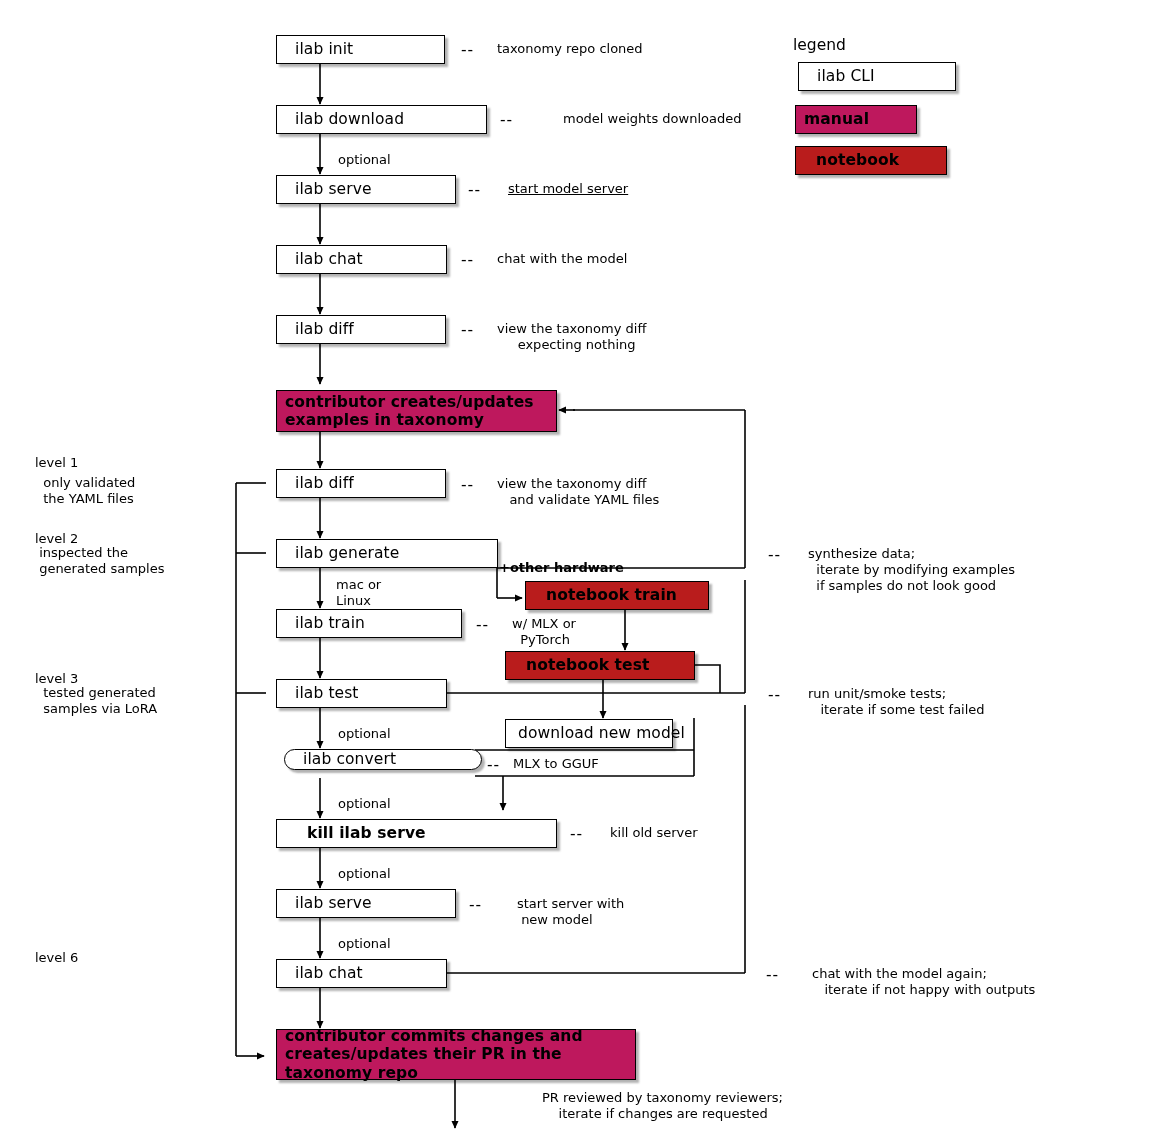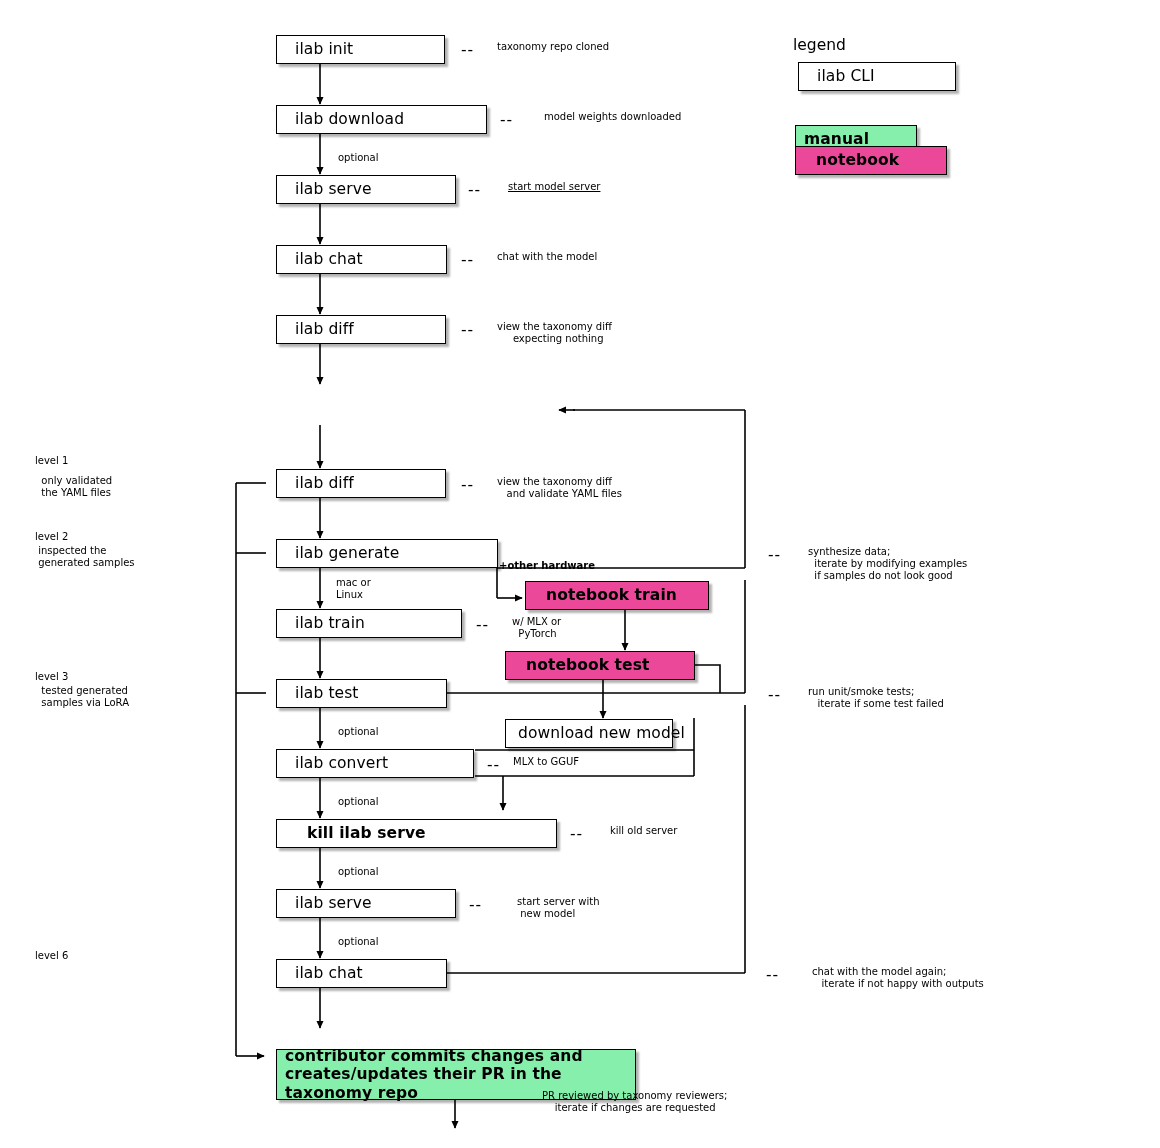--- a/index.html
+++ b/index.html
@@ -6,28 +6,28 @@
   body{width:1160px;height:1148px;position:relative;overflow:hidden;
        font-family:"DejaVu Sans","Liberation Sans",sans-serif;color:#000;}
   #canvas{position:absolute;left:0;top:0;width:1160px;height:1148px;}
   svg.lines{position:absolute;left:0;top:0;width:1160px;height:1148px;pointer-events:none;}
 
   .node{position:absolute;box-sizing:border-box;border:1.4px solid #000;
         background:#fff;display:flex;align-items:center;
         box-shadow:3px 3px 2px rgba(0,0,0,0.30);}
   .node .lbl{font-size:15.5px;line-height:1.18;white-space:pre;letter-spacing:0.1px;}
   .node.cli .lbl{padding-left:18px;}
-  .node.pink{background:#86efac;margin-top:20px;}
+  .node.pink{background:#be185d;}
   .node.pink .lbl{font-weight:bold;padding-left:8px;}
   .node.pinkc .lbl{font-weight:bold;padding-left:30px;}
-  .node.yellow{background:#ec4899;}
+  .node.yellow{background:#b91c1c;}
   .node.yellow .lbl{font-weight:bold;padding-left:20px;}
   .node.plain .lbl{padding-left:12px;}
 
-  .txt{position:absolute;font-size:10px;line-height:1.22;white-space:pre;}
+  .txt{position:absolute;font-size:13px;line-height:1.22;white-space:pre;}
   .txt.b{font-weight:bold;}
   .dash{position:absolute;font-size:15.5px;white-space:pre;letter-spacing:1px;}
   .legend-title{position:absolute;font-size:15.5px;}
 </style>
 </head>
 <body>
 
 <div id="canvas">
 
   <svg class="lines" viewBox="0 0 1160 1148">
@@ -104,20 +104,24 @@
   </div>
   <div class="node cli" style="left:276px;top:175px;width:180px;height:29px;">
     <span class="lbl">ilab serve</span>
   </div>
   <div class="node cli" style="left:276px;top:245px;width:171px;height:29px;">
     <span class="lbl">ilab chat</span>
   </div>
   <div class="node cli" style="left:276px;top:315px;width:170px;height:29px;">
     <span class="lbl">ilab diff</span>
   </div>
+  <div class="node pink" style="left:276px;top:390px;width:281px;height:42px;">
+    <span class="lbl">contributor creates/updates
+examples in taxonomy</span>
+  </div>
   <div class="node cli" style="left:276px;top:469px;width:170px;height:29px;">
     <span class="lbl">ilab diff</span>
   </div>
   <div class="node cli" style="left:276px;top:539px;width:222px;height:29px;">
     <span class="lbl">ilab generate</span>
   </div>
   <div class="node yellow" style="left:525px;top:581px;width:184px;height:29px;">
     <span class="lbl">notebook train</span>
   </div>
   <div class="node cli" style="left:276px;top:609px;width:186px;height:29px;">
@@ -125,21 +129,21 @@
   </div>
   <div class="node yellow" style="left:505px;top:651px;width:190px;height:29px;">
     <span class="lbl">notebook test</span>
   </div>
   <div class="node cli" style="left:276px;top:679px;width:171px;height:29px;">
     <span class="lbl">ilab test</span>
   </div>
   <div class="node plain" style="left:505px;top:719px;width:168px;height:29px;">
     <span class="lbl">download new model</span>
   </div>
-  <div class="node cli" style="left:276px;top:749px;width:198px;height:29px;">
+  <div class="node cli" style="left:284px;top:749px;width:198px;height:21px;border-radius:13px;">
     <span class="lbl">ilab convert</span>
   </div>
   <div class="node pinkc" style="left:276px;top:819px;width:281px;height:29px;">
     <span class="lbl">kill ilab serve</span>
   </div>
   <div class="node cli" style="left:276px;top:889px;width:180px;height:29px;">
     <span class="lbl">ilab serve</span>
   </div>
   <div class="node cli" style="left:276px;top:959px;width:171px;height:29px;">
     <span class="lbl">ilab chat</span>
@@ -147,21 +151,21 @@
   <div class="node pink" style="left:276px;top:1029px;width:360px;height:51px;">
     <span class="lbl">contributor commits changes and
 creates/updates their PR in the
 taxonomy repo</span>
   </div>
 
   <div class="dash" style="left:461px;top:41px;">--</div>
   <div class="txt" style="left:497px;top:41px;">taxonomy repo cloned</div>
 
   <div class="dash" style="left:500px;top:111px;">--</div>
-  <div class="txt" style="left:544px;top:111px;">model weights downloaded</div>
+  <div class="txt" style="left:563px;top:111px;">model weights downloaded</div>
 
   <div class="dash" style="left:468px;top:181px;">--</div>
   <div class="txt" style="left:508px;top:181px;text-decoration:underline;">start model server</div>
 
   <div class="dash" style="left:461px;top:251px;">--</div>
   <div class="txt" style="left:497px;top:251px;">chat with the model</div>
 
   <div class="dash" style="left:461px;top:321px;">--</div>
   <div class="txt" style="left:497px;top:321px;">view the taxonomy diff
      expecting nothing</div>

